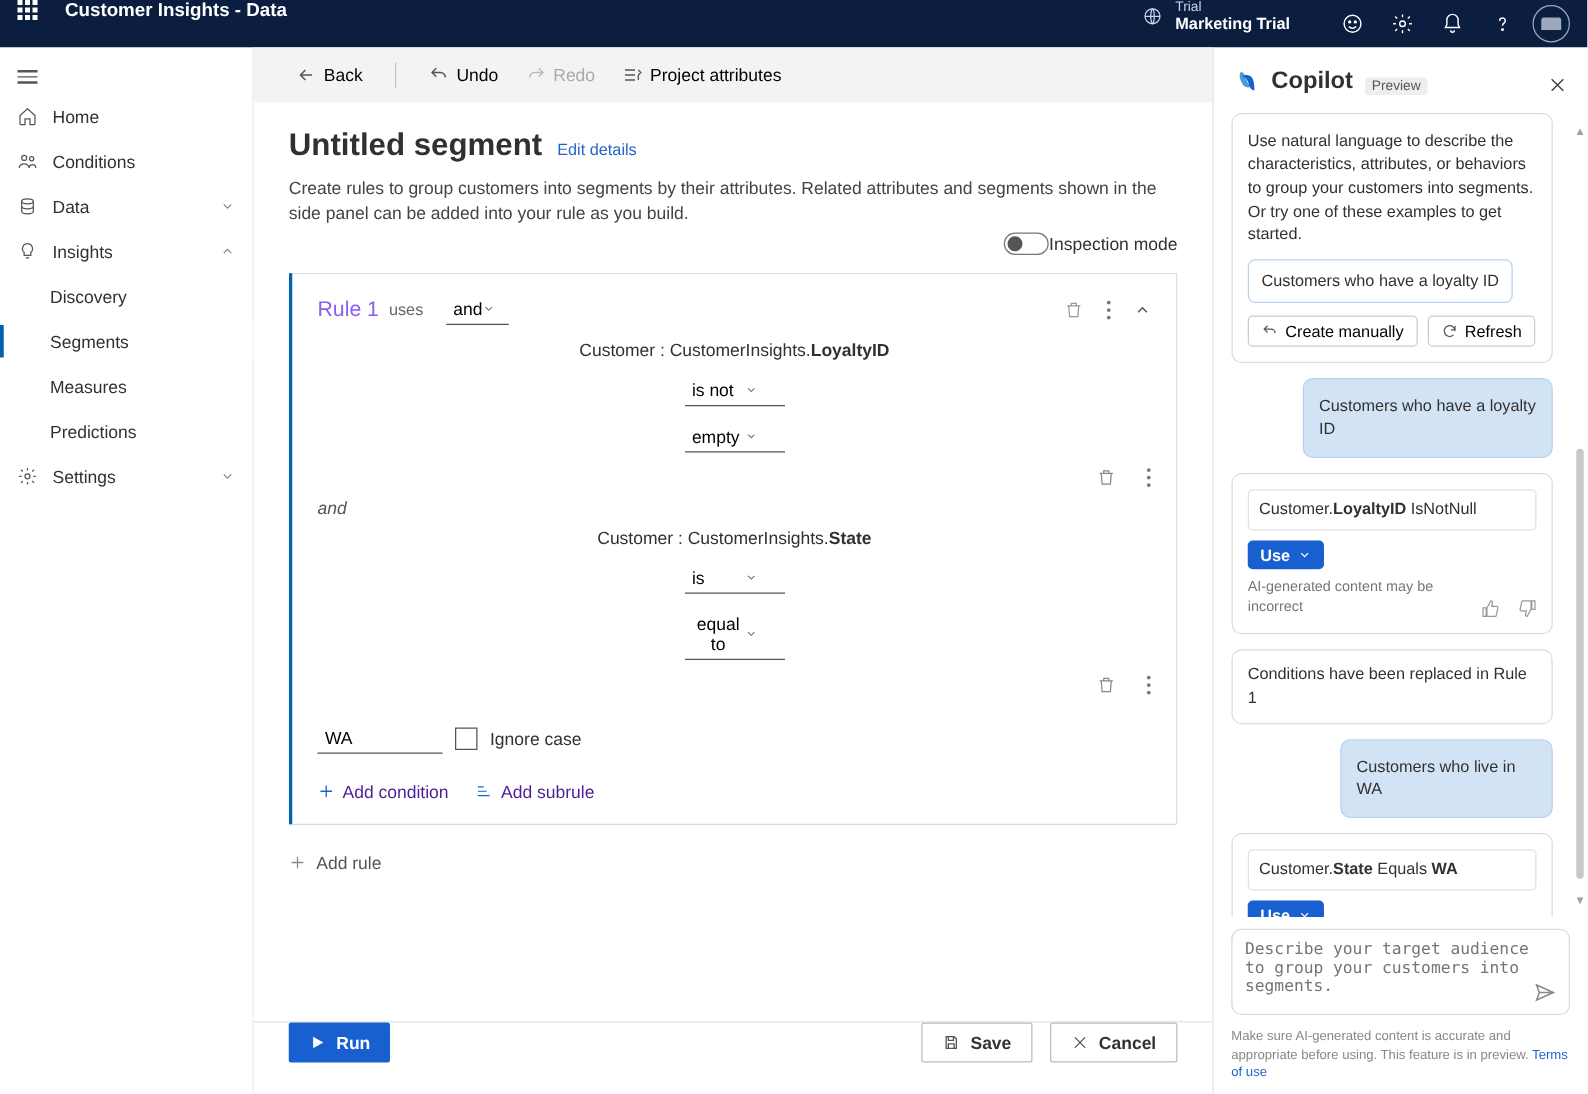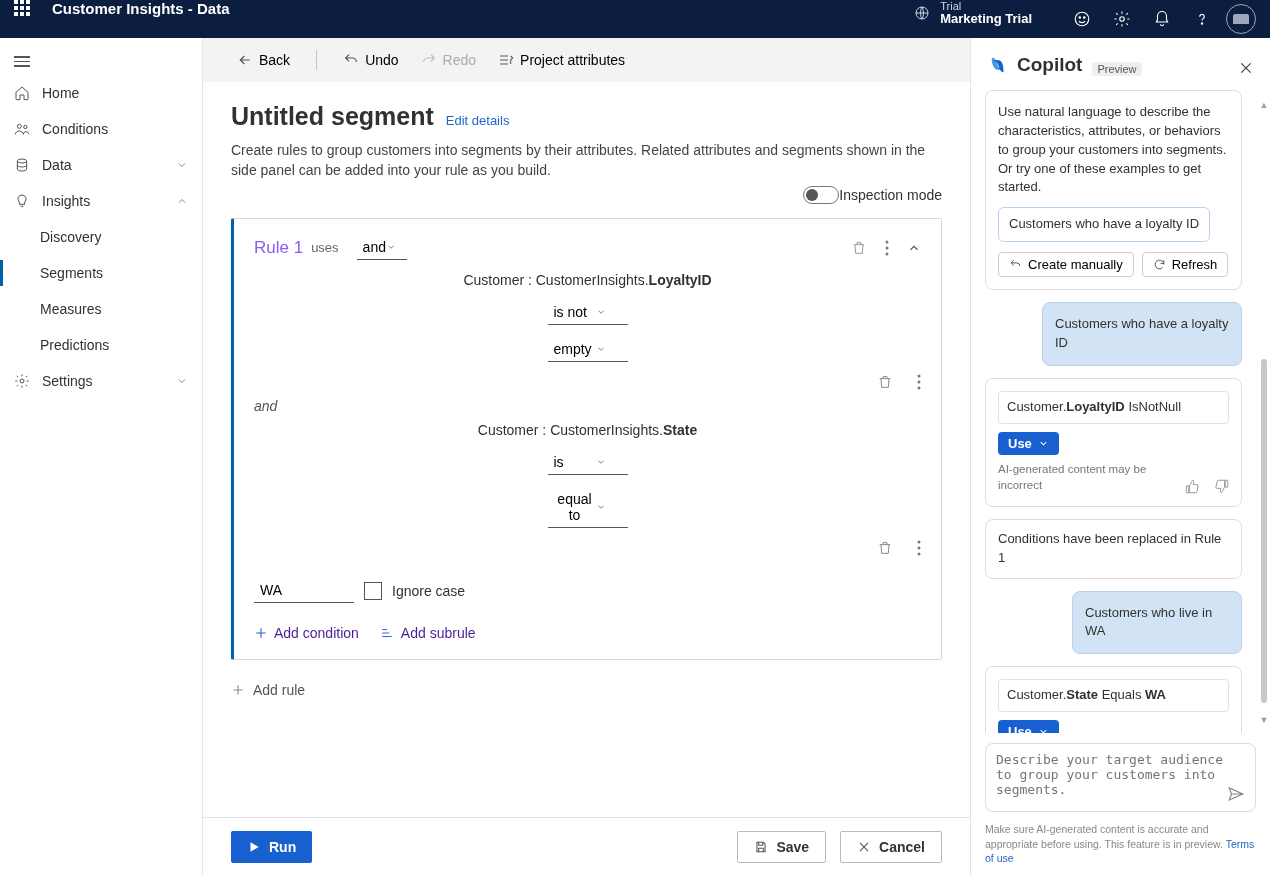--- a/index.html
+++ b/index.html
@@ -64,21 +64,21 @@
 .cond-row { display: flex; align-items: center; gap: 12px; margin-top: 8px; flex-direction: column; }
 .cond-entity { white-space: nowrap; }
 .cond-row-actions { margin-left: auto; display: flex; align-items: center; gap: 24px; color: #777; }
 .cond-and { font-style: italic; color: #555; margin: 8px 0; }
 .ignore-row { display: flex; align-items: center; gap: 10px; margin-top: 22px; }
 .chk { width: 18px; height: 18px; border: 1px solid #555; }
 .rule-foot { display: flex; gap: 20px; margin-top: 22px; }
 .link-btn { display: flex; align-items: center; gap: 6px; color: #4c1d95; }
 .add-rule { margin-top: 22px; display: flex; align-items: center; gap: 8px; color: #555; }
 
-.footer-bar { height: 58px; border-top: 1px solid #e3e3e3; background: #fff; display: flex; align-items: center; padding: 0 28px; gap: 14px; margin-top: auto; }
+.footer-bar { height: 58px; border-top: 1px solid #e3e3e3; background: #fff; display: flex; align-items: flex-start; padding: 0 28px; gap: 14px; margin-top: auto; }
 .footer-spacer { flex: 1; }
 .btn { display: flex; align-items: center; gap: 8px; height: 32px; padding: 0 16px; border-radius: 2px; font-weight: 600; }
 .btn.primary { background: #1860d0; color: #fff; }
 .btn.secondary { background: #fff; border: 1px solid #bbb; color: #333; }
 
 
 .copilot { width: 300px; background: #fff; border-left: 1px solid #e3e3e3; display: flex; flex-direction: column; height: 100%; position: relative; }
 .cp-head { display: flex; align-items: flex-end; padding: 16px 16px 10px 16px; gap: 8px; }
 .cp-logo { width: 22px; height: 22px; }
 .cp-title { font-size: 19px; font-weight: 600; }

